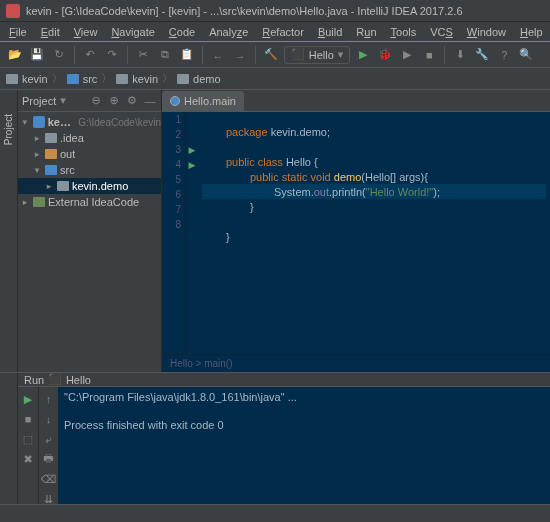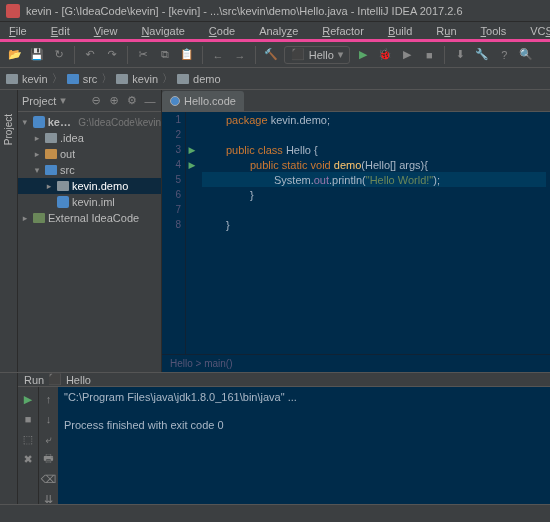--- a/index.html
+++ b/index.html
@@ -1,19 +1,19 @@
 <!DOCTYPE html>
 <html><head>
 <meta charset="utf-8">
 <style>
 *{box-sizing:border-box;margin:0;padding:0;font-family:"Segoe UI",Arial,sans-serif;font-size:11px;user-select:none}
 body{width:550px;height:522px;background:#3c3f41;color:#bbb;overflow:hidden;display:flex;flex-direction:column}
 .titlebar{height:22px;background:#3c3f41;display:flex;align-items:center;padding:0 6px;color:#bbb;border-bottom:1px solid #2b2b2b}
 .titlebar .icon{width:14px;height:14px;background:#c94f4f;margin-right:6px;border-radius:2px}
-.menubar{height:20px;display:flex;align-items:center;padding:0 4px;gap:14px;border-bottom:3px solid #ec4899}
+.menubar{height:20px;display:flex;align-items:center;padding:0 4px;gap:4px;border-bottom:1px solid #ec4899}
 .menubar span{padding:1px 5px;color:#bbb;cursor:pointer}
 .menubar span u{text-decoration:underline}
 .toolbar{height:26px;display:flex;align-items:center;padding:0 6px;gap:4px;border-bottom:1px solid #555}
 .tbtn{width:18px;height:18px;display:flex;align-items:center;justify-content:center;color:#888;cursor:pointer}
 .tbtn.on{color:#bbb}
 .tsep{width:1px;height:18px;background:#555;margin:0 2px}
 .runselect{height:18px;padding:0 6px;border:1px solid #555;border-radius:3px;display:flex;align-items:center;gap:4px;color:#bbb}
 .breadcrumb{height:22px;display:flex;align-items:center;padding:0 6px;gap:4px;border-bottom:1px solid #555;color:#bbb}
 .bcfolder{width:12px;height:10px;background:#87939a;border-radius:1px}
 .bcsep{color:#777}
@@ -37,21 +37,21 @@
 .treerow .path{color:#777;font-size:10px}
 .editor{flex:1;display:flex;flex-direction:column;background:#2b2b2b}
 .edtabs{height:22px;display:flex;align-items:flex-end;background:#3c3f41;border-bottom:1px solid #555}
 .edtab{height:20px;background:#515658;padding:0 8px;display:flex;align-items:center;gap:4px;color:#bbb;border-top-left-radius:3px;border-top-right-radius:3px}
 .edtab .cicon{width:10px;height:10px;border-radius:50%;background:#4a88c7;border:1px solid #aaa}
 .edbody{flex:1;display:flex;background:#002b4a;overflow:hidden}
 .gutter{width:24px;background:#002b4a;border-right:1px solid #123}
 .gutcell{height:15px;display:flex;align-items:center;justify-content:flex-end;padding-right:4px;color:#557;font-size:10px}
 .rungut{width:12px;background:#002b4a}
 .rungut div{height:15px;display:flex;align-items:center;justify-content:center}
-.code{flex:1;padding:0 4px;font-family:"Consolas",monospace;font-size:11px}
+.code{flex:1;padding:12px 4px;font-family:"Consolas",monospace;font-size:11px}
 .codeline{height:15px;display:flex;align-items:center;white-space:pre}
 .codeline.hl{background:#003a5c}
 .kw{color:#cc7832}
 .str{color:#6a8759}
 .fld{color:#9876aa}
 .mth{color:#ffc66d}
 .plain{color:#a9b7c6}
 .edcrumb{height:18px;background:#002b4a;border-top:1px solid #123;display:flex;align-items:center;padding:0 8px;color:#557;font-size:10px}
 .runpanel{height:132px;display:flex;background:#2b2b2b;border-top:1px solid #555}
 .runleft{width:18px;background:#3c3f41;border-right:1px solid #2b2b2b}
@@ -170,38 +170,33 @@
       <div class="treerow" style="padding-left:14px">
         <span class="arrow">▾</span>
         <div class="tfolder blue"></div>
         <span class="lbl">src</span>
       </div>
       <div class="treerow sel" style="padding-left:26px">
         <span class="arrow">▸</span>
         <div class="tfolder"></div>
         <span class="lbl" style="color:#fff">kevin.demo</span>
       </div>
-      <div class="treerow" style="padding-left:26px">
-        <span class="arrow"> </span>
-        <div class="tmod"></div>
-        <span class="lbl">kevin.iml</span>
-      </div>
       <div class="treerow" style="padding-left:2px">
         <span class="arrow">▸</span>
         <div class="tlib"></div>
         <span class="lbl">External IdeaCode</span>
       </div>
     </div>
   </div>
 
   <div class="editor">
     <div class="edtabs">
       <div class="edtab">
         <div class="cicon"></div>
-        <span>Hello.code</span>
+        <span>Hello.main</span>
       </div>
     </div>
     <div class="edbody">
       <div class="gutter">
         <div class="gutcell">1</div>
         <div class="gutcell">2</div>
         <div class="gutcell">3</div>
         <div class="gutcell">4</div>
         <div class="gutcell">5</div>
         <div class="gutcell">6</div>

